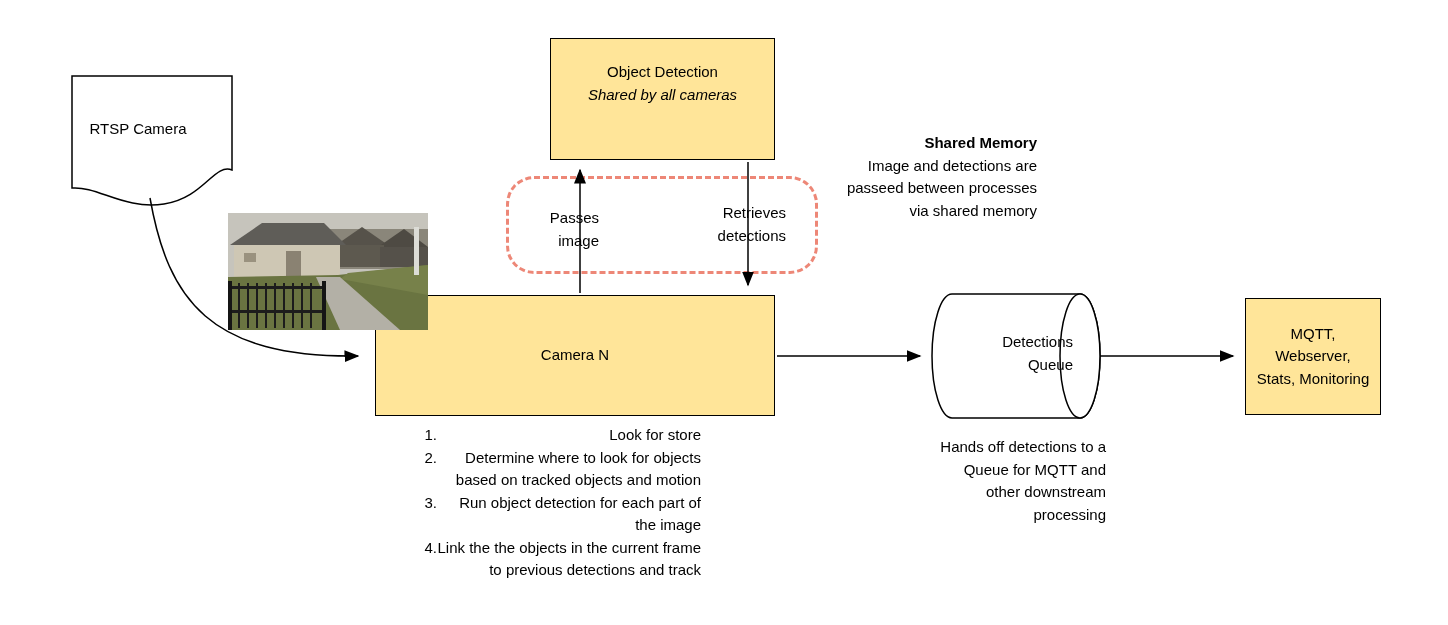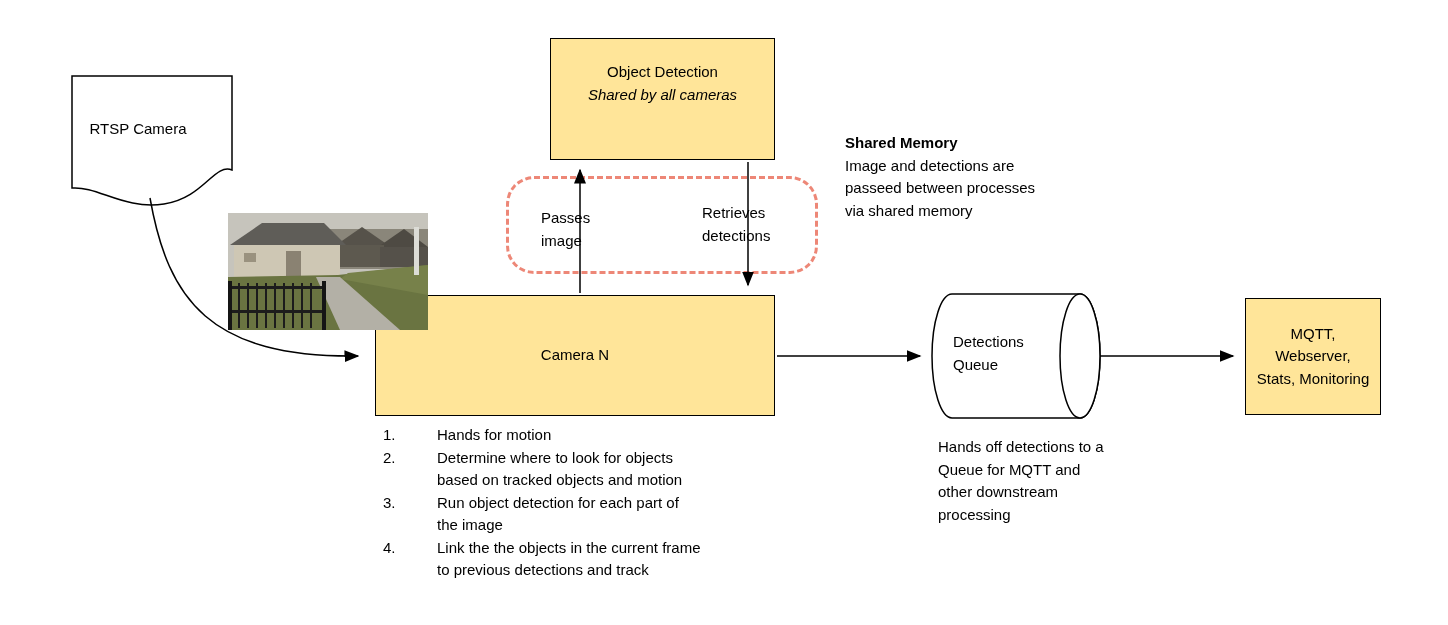--- a/index.html
+++ b/index.html
@@ -13,21 +13,21 @@
     overflow: hidden;
     font-size: 15px;
     line-height: 1.5;
   }
   .ybox {
     position: absolute;
     background: #ffe599;
     border: 1.5px solid #000;
     z-index: 2;
   }
-  .txt { position: absolute; z-index: 20; }
+  .txt { position: absolute; z-index: 20; text-align: right; }
   .italic { font-style: italic; }
   .bold { font-weight: bold; }
 
   
   .od-box   { left: 550px; top: 38px;  width: 225px; height: 122px; padding-top: 22px; text-align: center; }
   .cam-box  { left: 375px; top: 295px; width: 400px; height: 121px; display: flex; align-items: center; justify-content: center; text-align: right; }
   .sink-box { left: 1245px; top: 298px; width: 136px; height: 117px; display: flex; align-items: center; justify-content: center; text-align: center; padding: 4px 10px; }
 
   
   .dashed-region {
@@ -37,21 +37,21 @@
     border-radius: 28px;
     z-index: 1;
   }
 
   
   .rtsp-label     { left: 72px;  top: 118px; width: 132px; text-align: center; }
   .fetch-note     { left: 45px;  top: 341px; width: 168px; }
   .passes-label   { left: 541px; top: 207px; width: 58px;  }
   .retrieves-label{ left: 702px; top: 202px; width: 84px;  }
   .sharedmem-note { left: 845px; top: 132px; width: 192px; }
-  .queue-label    { left: 953px; top: 331px; width: 120px; text-align: left; }
+  .queue-label    { left: 953px; top: 331px; width: 120px; text-align: right; }
   .queue-note     { left: 938px; top: 436px; width: 168px; }
 
   
   .steps { left: 383px; top: 424px; width: 330px; }
   .step-row { display: flex; }
   .step-num { width: 54px; flex: 0 0 54px; }
   .step-text { width: 264px; }
 
   
   .photo {
@@ -158,21 +158,21 @@
     <div>Image and detections are passeed between processes via shared memory</div>
   </div>
 
   <div class="txt queue-label">Detections Queue</div>
 
   <div class="txt queue-note">Hands off detections to a Queue for MQTT and other downstream processing</div>
 
   <div class="txt steps">
     <div class="step-row">
       <span class="step-num">1.</span>
-      <span class="step-text">Hands for motion</span>
+      <span class="step-text">Look for store</span>
     </div>
     <div class="step-row">
       <span class="step-num">2.</span>
       <span class="step-text">Determine where to look for objects based on tracked objects and motion</span>
     </div>
     <div class="step-row">
       <span class="step-num">3.</span>
       <span class="step-text">Run object detection for each part of the image</span>
     </div>
     <div class="step-row">

